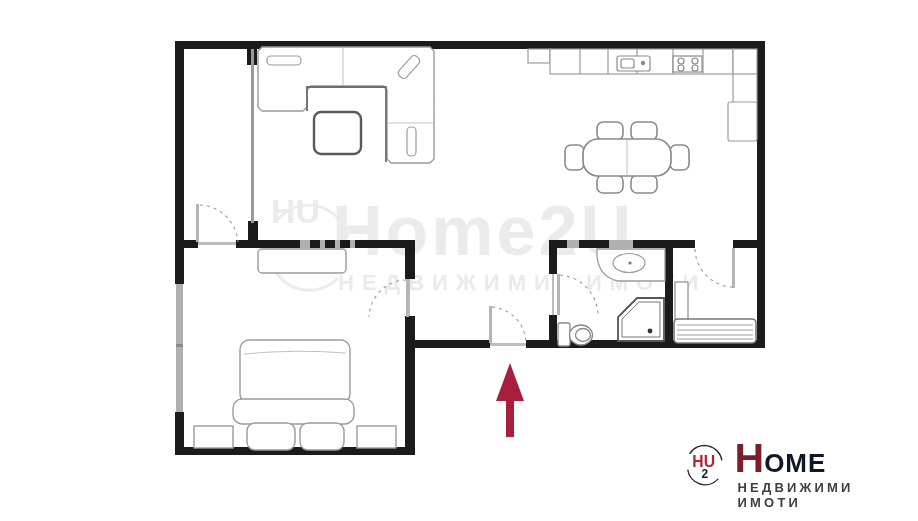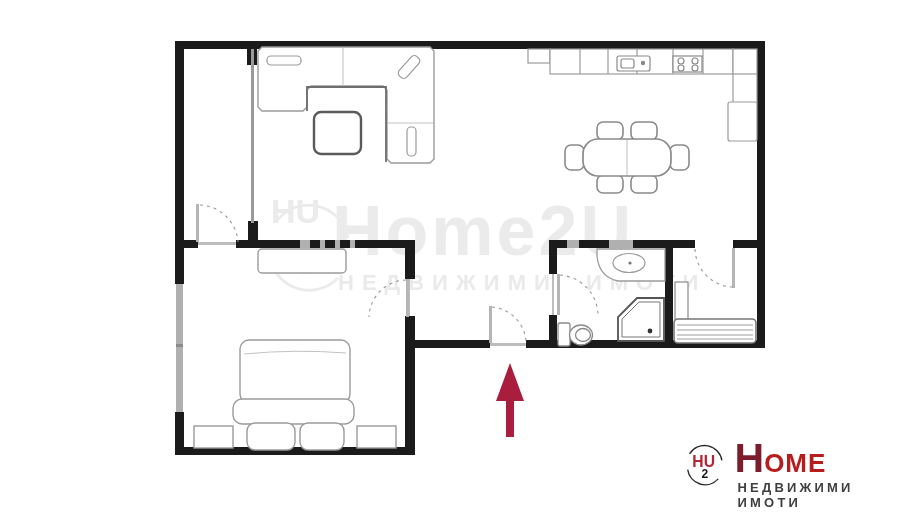--- a/index.html
+++ b/index.html
@@ -23,21 +23,21 @@
   
   .plan{position:absolute;left:0;top:0;z-index:2;}
   
   .logo{
     position:absolute;left:684px;top:440px;display:flex;align-items:flex-start;
     z-index:3;
   }
   .logo .wordblock{margin-left:8px;}
   .wordmark{display:flex;align-items:baseline;line-height:0.9;}
   .wordmark .w-h{font-size:41px;font-weight:bold;color:#7d1c2a;}
-  .wordmark .w-ome{font-size:26px;font-weight:bold;color:#b91c1c;letter-spacing:1px;text-align:right;}
+  .wordmark .w-ome{font-size:26px;font-weight:bold;color:#0f172a;letter-spacing:1px;text-align:right;}
   .wordmark .w-2u{font-size:45px;font-weight:bold;color:#c3112d;margin-left:1px;}
   .logo-tagline{
     font-size:13px;font-weight:bold;color:#3f3f3f;letter-spacing:3.2px;word-spacing:9px;
     margin-top:3px;margin-left:3px;
   }
   .emblem-txt-hu{font:bold 17px "Liberation Sans",sans-serif;}
   .emblem-txt-2{font:bold 13px "Liberation Sans",sans-serif;}
   .wm-emblem-hu{font:bold 34px "Liberation Sans",sans-serif;}
 </style>
 </head>

